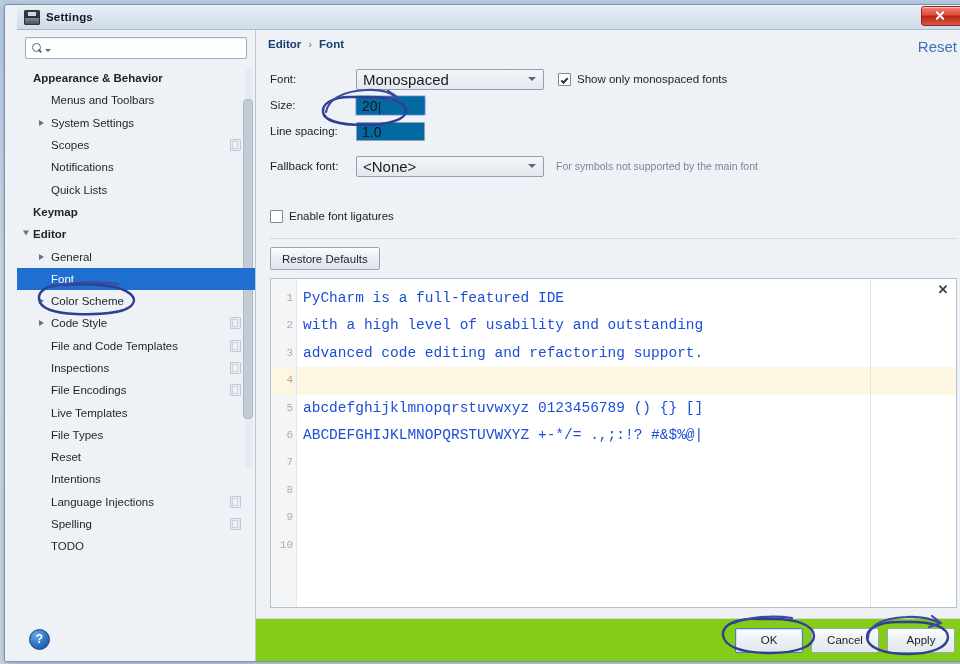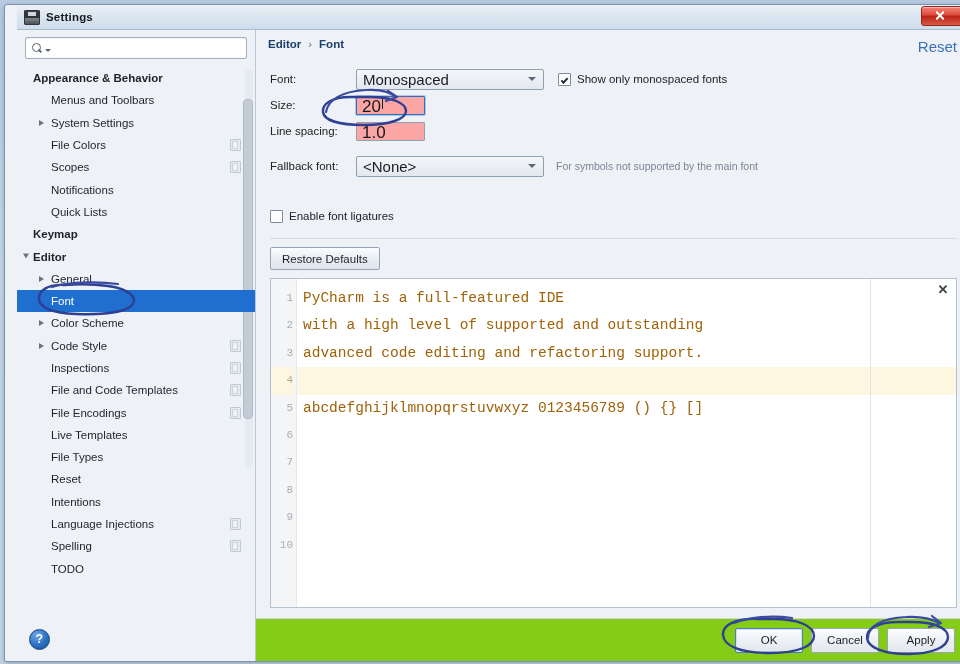--- a/index.html
+++ b/index.html
@@ -231,24 +231,24 @@
   .combo .cbcaret {
     position: absolute; right: 7px; top: 50%;
     width: 0; height: 0;
     border-left: 4px solid transparent;
     border-right: 4px solid transparent;
     border-top: 4px solid #5c6875;
     transform: translateY(-50%);
   }
   .tinput {
     height: 17px; width: 62px;
-    background: #fca5a5; border: 1px solid #8fa0b2;
+    background: #0369a1; border: 1px solid #8fa0b2;
     border-radius: 1px;
-    font-size: 17px; color: #15181c;
-    display: flex; align-items: flex-start;
+    font-size: 14px; color: #15181c;
+    display: flex; align-items: flex-end;
     padding-left: 5px;
     position: relative;
   }
   .tinput.focused { border-color: #2f6fc0; box-shadow: 0 0 0 1px rgba(60,120,200,.35); }
   .caretbar {
     display: inline-block; width: 1px; height: 12px;
     background: #16191d; margin-left: 1px;
   }
   .chk {
     width: 11px; height: 11px;
@@ -299,21 +299,21 @@
     font-size: 11px; color: #a9aeb4;
     height: 27.4px; line-height: 27.4px;
   }
   .gnum.hl { background: #fdf6e0; color: #b3ac8c; }
   .code {
     flex: 1; padding-top: 6px; position: relative;
     overflow: hidden;
   }
   .cline {
     font-family: "Liberation Mono", monospace;
-    font-size: 14.5px; color: #a16207;
+    font-size: 14.5px; color: #1d4ed8;
     height: 27.4px; line-height: 27.4px;
     padding-left: 6px;
     white-space: pre;
   }
   .cline.hl { background: #fdf6e0; }
   .margin-line {
     position: absolute; top: 0; bottom: 0; left: 573px;
     width: 1px; background: #e2e5e8;
   }
   .prev-close {
@@ -381,24 +381,20 @@
               <span>Appearance &amp; Behavior</span>
             </div>
             <div class="row lvl1">
               <span>Menus and Toolbars</span>
             </div>
             <div class="row lvl1">
               <span class="arrow"></span>
               <span>System Settings</span>
             </div>
             <div class="row lvl1">
-              <span>File Colors</span>
-              <span class="rowicon"></span>
-            </div>
-            <div class="row lvl1">
               <span>Scopes</span>
               <span class="rowicon"></span>
             </div>
             <div class="row lvl1">
               <span>Notifications</span>
             </div>
             <div class="row lvl1">
               <span>Quick Lists</span>
             </div>
             <div class="row lvl0">
@@ -418,25 +414,25 @@
             <div class="row lvl1">
               <span class="arrow"></span>
               <span>Color Scheme</span>
             </div>
             <div class="row lvl1">
               <span class="arrow"></span>
               <span>Code Style</span>
               <span class="rowicon"></span>
             </div>
             <div class="row lvl1">
+              <span>File and Code Templates</span>
+              <span class="rowicon"></span>
+            </div>
+            <div class="row lvl1">
               <span>Inspections</span>
-              <span class="rowicon"></span>
-            </div>
-            <div class="row lvl1">
-              <span>File and Code Templates</span>
               <span class="rowicon"></span>
             </div>
             <div class="row lvl1">
               <span>File Encodings</span>
               <span class="rowicon"></span>
             </div>
             <div class="row lvl1">
               <span>Live Templates</span>
             </div>
             <div class="row lvl1">
@@ -532,24 +528,25 @@
               <div class="gnum">5</div>
               <div class="gnum">6</div>
               <div class="gnum">7</div>
               <div class="gnum">8</div>
               <div class="gnum">9</div>
               <div class="gnum">10</div>
             </div>
           <div class="code" id="code">
             <div class="margin-line"></div>
           <div class="cline">PyCharm is a full-featured IDE</div>
-              <div class="cline">with a high level of supported and outstanding</div>
+              <div class="cline">with a high level of usability and outstanding</div>
               <div class="cline">advanced code editing and refactoring support.</div>
               <div class="cline hl"></div>
               <div class="cline">abcdefghijklmnopqrstuvwxyz 0123456789 () {} []</div>
+              <div class="cline">ABCDEFGHIJKLMNOPQRSTUVWXYZ +-*/= .,;:!? #&amp;$%@|</div>
               <div class="cline"></div>
               <div class="cline"></div>
               <div class="cline"></div>
               <div class="cline"></div>
             </div>
           <div class="prev-close">✕</div>
         </div>
 
         <div class="footer">
           <div class="fbtn default">OK</div>

